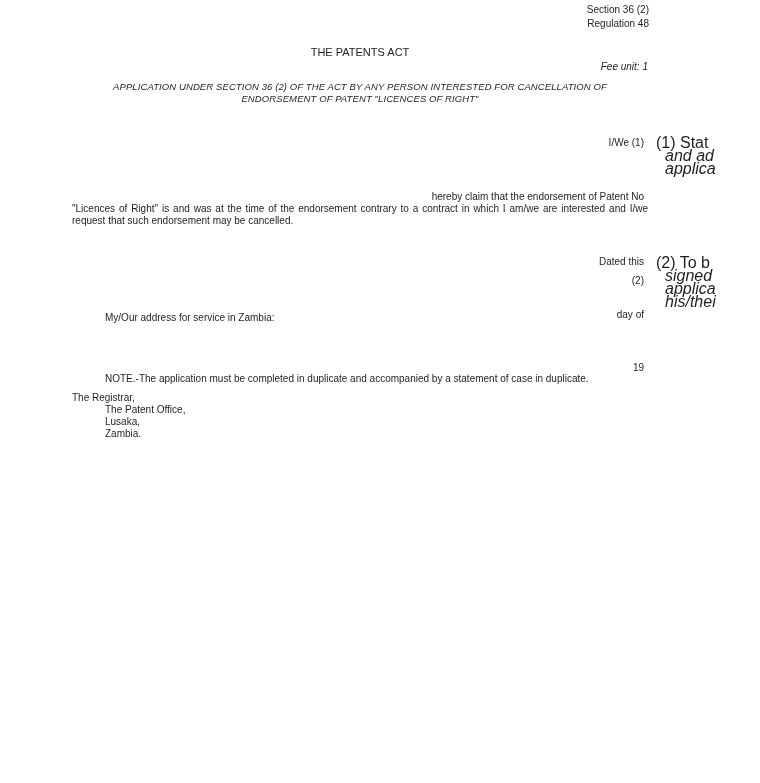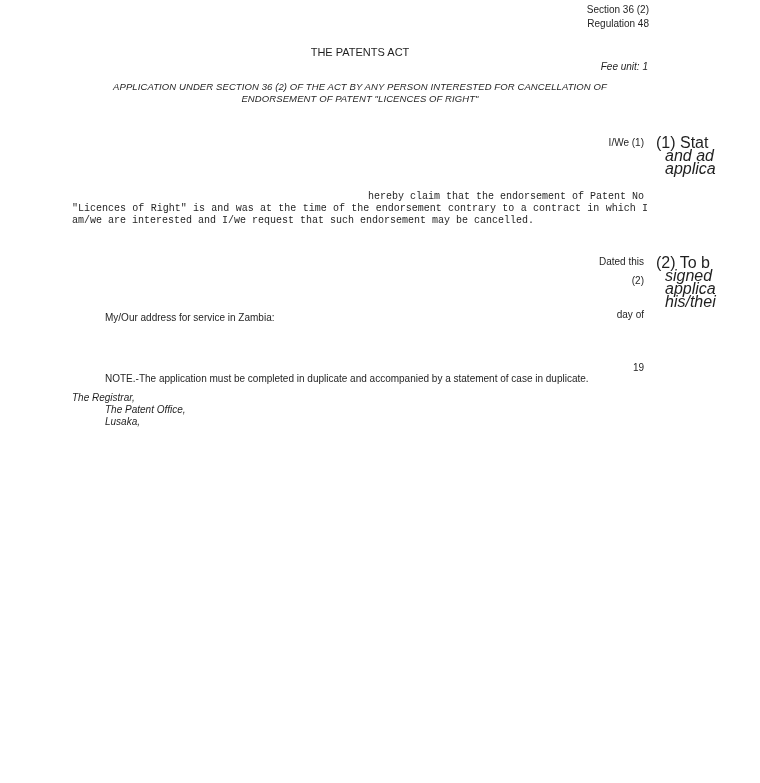--- a/index.html
+++ b/index.html
@@ -33,38 +33,38 @@
   #form-title { top: 81px; left: 72px; width: 576px; text-align: center; font-size: 9.5px; line-height: 11.5px; letter-spacing: 0.1px; font-style: italic; }
 
   #iwe-block { top: 137px; left: 72px; width: 576px; }
   #iwe-block .fline + .fline { margin-top: 7px; }
   .indent-33 { margin-left: 33px; }
   .indent-28 { margin-left: 28px; }
   .indent-16 { margin-left: 16px; }
   .indent-40 { margin-left: 40px; }
   .indent-46 { margin-left: 46px; }
 
-  #claim-block { top: 191px; left: 72px; width: 576px; font-family: Liberation Mono, monospace; }
+  #claim-block { top: 191px; left: 72px; width: 576px; }
   #claim-block p {
     margin: 0; text-align: justify; line-height: 12px;
   }
 
   #dated-block { top: 256px; left: 72px; width: 576px; }
   #dated-block .fline + .fline { margin-top: 7px; }
   .dots-day { flex: 1.9 1 0; }
   .dots-month { flex: 1 1 0; }
   .dots-year { flex: 0 0 56px; }
 
   #address-label { top: 312px; left: 72px; width: 576px; }
   #address-lines { top: 328px; left: 72px; width: 576px; }
   #address-lines .fline + .fline { margin-top: 2px; }
 
   #note-line { top: 373px; left: 72px; width: 576px; line-height: 12px; }
 
-  #registrar-block { top: 392px; left: 72px; width: 300px; line-height: 12px; font-style: italic; }
+  #registrar-block { top: 392px; left: 72px; width: 300px; line-height: 12px; }
 
   .margin-note { left: 656px; width: 100px; line-height: 13px; font-size: 16px; }
   #margin-note-1 { top: 136px; }
   #margin-note-2 { top: 256px; }
   .hang { margin-left: 9px; font-style: italic; }
 </style>
 </head>
 <body>
 
 <div class="abs" id="ref-block">
@@ -136,20 +136,21 @@
 </div>
 
 <div class="abs" id="note-line">
   <span class="indent-33" style="display:inline-block">NOTE.-The application must be completed in duplicate and accompanied by a statement of case in duplicate.</span>
 </div>
 
 <div class="abs" id="registrar-block">
   <div>The Registrar,</div>
   <div class="indent-33">The Patent Office,</div>
   <div class="indent-33">Lusaka,</div>
+  <div class="indent-33">Zambia.</div>
 </div>
 
 <div class="abs margin-note" id="margin-note-1">
   <div>(1) Stat</div>
   <div class="hang">and ad</div>
   <div class="hang">applica</div>
 </div>
 
 <div class="abs margin-note" id="margin-note-2">
   <div>(2) To b</div>

